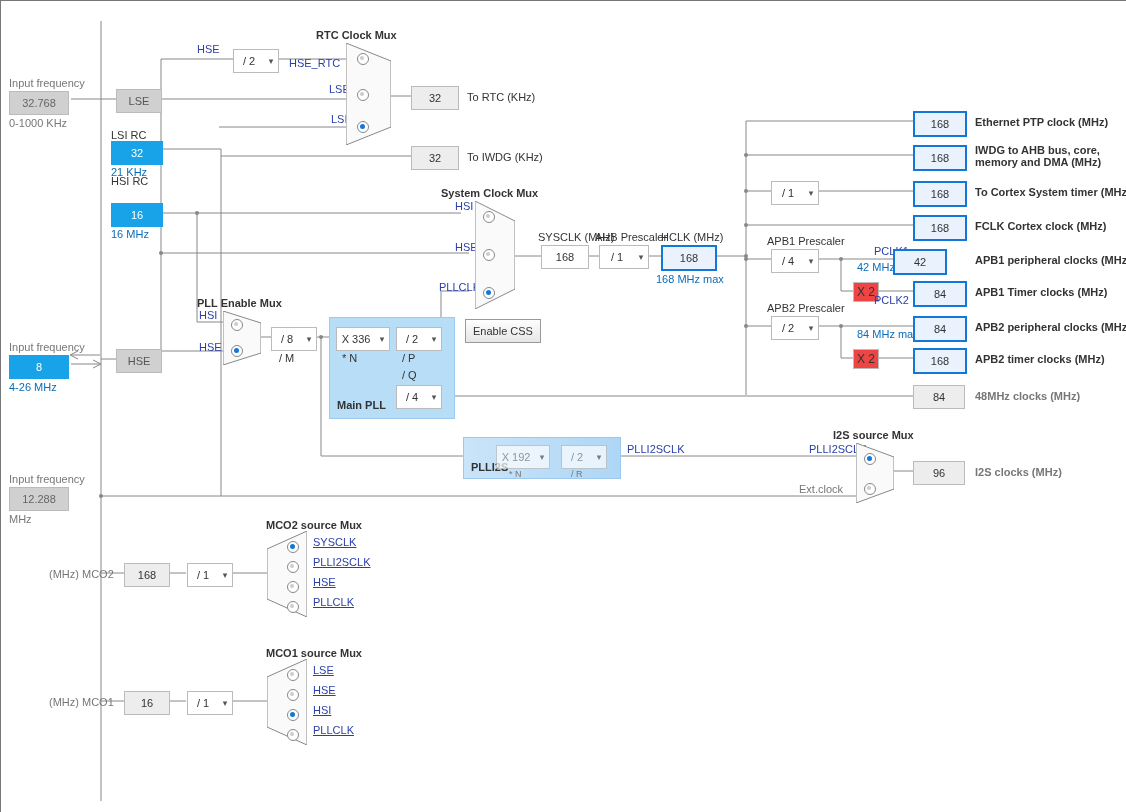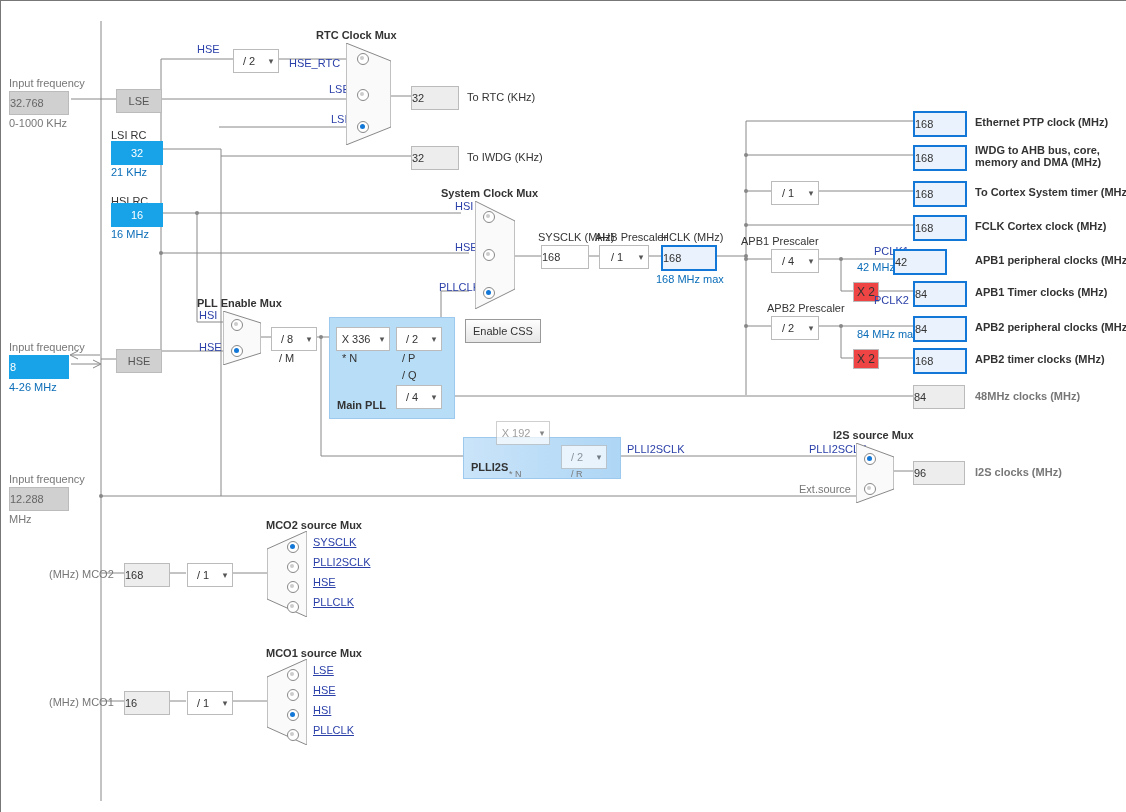--- a/index.html
+++ b/index.html
@@ -2,21 +2,21 @@
 <html><head>
 <meta charset="utf-8">
 <style>
 html,body{margin:0;padding:0;font-family:"Segoe UI",Tahoma,Arial,sans-serif;font-size:11px;color:#333;background:#fff}
 .canvas{position:relative;width:1126px;height:812px;border:1px solid #777}
 .lbl{position:absolute;font-size:11px;white-space:nowrap}
 .bold{font-weight:bold}
 .grey{color:#777}
 .blue{color:#0b6db8}
 .navy{color:#2a3fa8}
-.box{position:absolute;border:1px solid #bbb;background:#fff;text-align:left;line-height:22px;height:22px}
+.box{position:absolute;border:1px solid #bbb;background:#fff;text-align:center;line-height:22px;height:22px}
 .box.readonly{background:#ededed}
 .box.out-blue{background:#eaf2fd;border:2px solid #1277d6}
 .box.out-grey{background:#ededed}
 .in-blue{background:#18a3e8;color:#fff;border:1px solid #18a3e8}
 .in-grey{background:#d0d0d0;color:#666;border:1px solid #bbb}
 .src{position:absolute;height:22px;line-height:22px;text-align:center;font-weight:normal}
 .src.blue{background:#18a3e8;color:#fff;border:1px solid #18a3e8}
 .src.grey{background:#d0d0d0;color:#555;border:1px solid #bbb}
 .src.hse{background:#d0d0d0;color:#555;border:1px solid #bbb}
 .dd{position:absolute;height:22px;border:1px solid #bbb;background:#fff;display:flex;align-items:center}
@@ -166,21 +166,21 @@
 <div class="lbl grey" style="left:8px;top:472px">Input frequency</div>
 <div class="box in-grey" style="left:8px;top:486px;width:58px">12.288</div>
 <div class="lbl grey" style="left:8px;top:512px">MHz</div>
 
 <div class="src grey" style="left:115px;top:88px;width:44px">LSE</div>
 
 <div class="lbl" style="left:110px;top:128px">LSI RC</div>
 <div class="src blue" style="left:110px;top:140px;width:50px">32</div>
 <div class="lbl blue" style="left:110px;top:165px">21 KHz</div>
 
-<div class="lbl" style="left:110px;top:194px">HSI RC</div>
+<div class="lbl" style="left:110px;top:174px">HSI RC</div>
 <div class="src blue" style="left:110px;top:202px;width:50px">16</div>
 <div class="lbl blue" style="left:110px;top:227px">16 MHz</div>
 
 <div class="src hse" style="left:115px;top:348px;width:44px">HSE</div>
 
 <div class="mux-title" style="left:315px;top:28px">RTC Clock Mux</div>
 <div class="lbl navy" style="left:196px;top:42px">HSE</div>
 <div class="dd" style="left:232px;top:48px;width:44px">
       <span class="t">/ 2</span>
       <span class="arr"></span>
@@ -270,21 +270,21 @@
 <div class="dd" style="left:770px;top:180px;width:46px">
       <span class="t">/ 1</span>
       <span class="arr"></span>
     </div>
 <div class="box out-blue" style="left:912px;top:180px;width:50px">168</div>
 <div class="lbl bold" style="left:974px;top:185px">To Cortex System timer (MHz)</div>
 
 <div class="box out-blue" style="left:912px;top:214px;width:50px">168</div>
 <div class="lbl bold" style="left:974px;top:219px">FCLK Cortex clock (MHz)</div>
 
-<div class="lbl" style="left:740px;top:234px">APB1 Prescaler</div>
+<div class="lbl" style="left:766px;top:234px">APB1 Prescaler</div>
 <div class="dd" style="left:770px;top:248px;width:46px">
       <span class="t">/ 4</span>
       <span class="arr"></span>
     </div>
 <div class="lbl navy" style="left:873px;top:244px">PCLK1</div>
 <div class="lbl blue" style="left:856px;top:260px">42 MHz max</div>
 <div class="mult" style="left:852px;top:281px;width:24px">X 2</div>
 <div class="box out-blue" style="left:892px;top:248px;width:50px">42</div>
 <div class="lbl bold" style="left:974px;top:253px">APB1 peripheral clocks (MHz)</div>
 <div class="box out-blue" style="left:912px;top:280px;width:50px">84</div>
@@ -301,32 +301,32 @@
 <div class="box out-blue" style="left:912px;top:315px;width:50px">84</div>
 <div class="lbl bold" style="left:974px;top:320px">APB2 peripheral clocks (MHz)</div>
 <div class="box out-blue" style="left:912px;top:347px;width:50px">168</div>
 <div class="lbl bold" style="left:974px;top:352px">APB2 timer clocks (MHz)</div>
 
 <div class="box out-grey" style="left:912px;top:384px;width:50px">84</div>
 <div class="lbl grey bold" style="left:974px;top:389px">48MHz clocks (MHz)</div>
 
 <div class="pll" style="left:462px;top:436px;width:156px;height:40px;background:linear-gradient(90deg,#cae4f9,#aed6f5)"></div>
 <div class="lbl bold" style="left:470px;top:460px">PLLI2S</div>
-<div class="dd" style="left:495px;top:420px;width:52px;opacity:.7">
+<div class="dd" style="left:495px;top:444px;width:52px;opacity:.7">
       <span class="t grey">X 192</span>
       <span class="arr"></span>
     </div>
 <div class="lbl grey" style="left:508px;top:468px;font-size:9px">* N</div>
 <div class="dd" style="left:560px;top:444px;width:44px;opacity:.7">
       <span class="t grey">/ 2</span>
       <span class="arr"></span>
     </div>
 <div class="lbl grey" style="left:570px;top:468px;font-size:9px">/ R</div>
 <div class="lbl navy" style="left:626px;top:442px">PLLI2SCLK</div>
-<div class="lbl grey" style="left:798px;top:482px">Ext.source</div>
+<div class="lbl grey" style="left:798px;top:482px">Ext.clock</div>
 
 <div class="mux-title" style="left:832px;top:428px">I2S source Mux</div>
 <div class="lbl navy" style="left:808px;top:442px">PLLI2SCLK</div>
 <div class="mux" style="left:855px;top:442px;width:38px;height:60px">
   <svg viewBox="0 0 38 60">
         <polygon points="0,0 38,14 38,46 0,60" fill="#fafafa" stroke="#888"></polygon>
       </svg>
 </div>
 <div class="radio sel" style="left:863px;top:452px"></div>
 <div class="radio unsel" style="left:863px;top:482px"></div>

